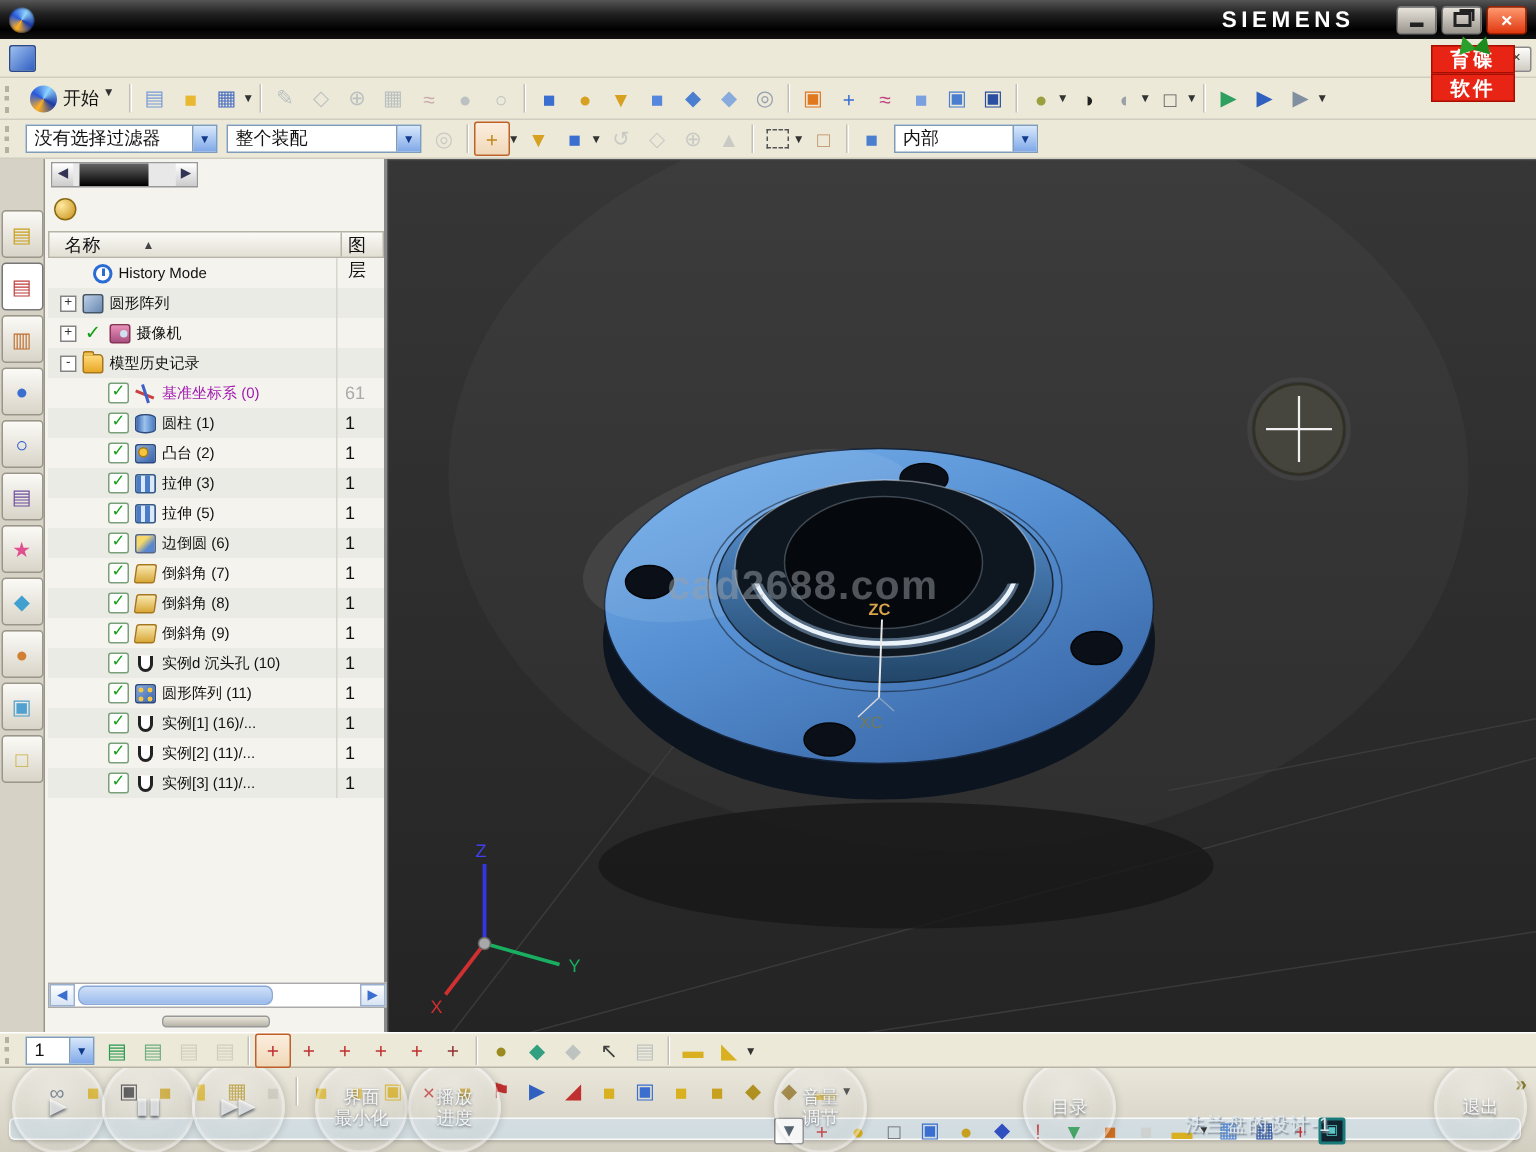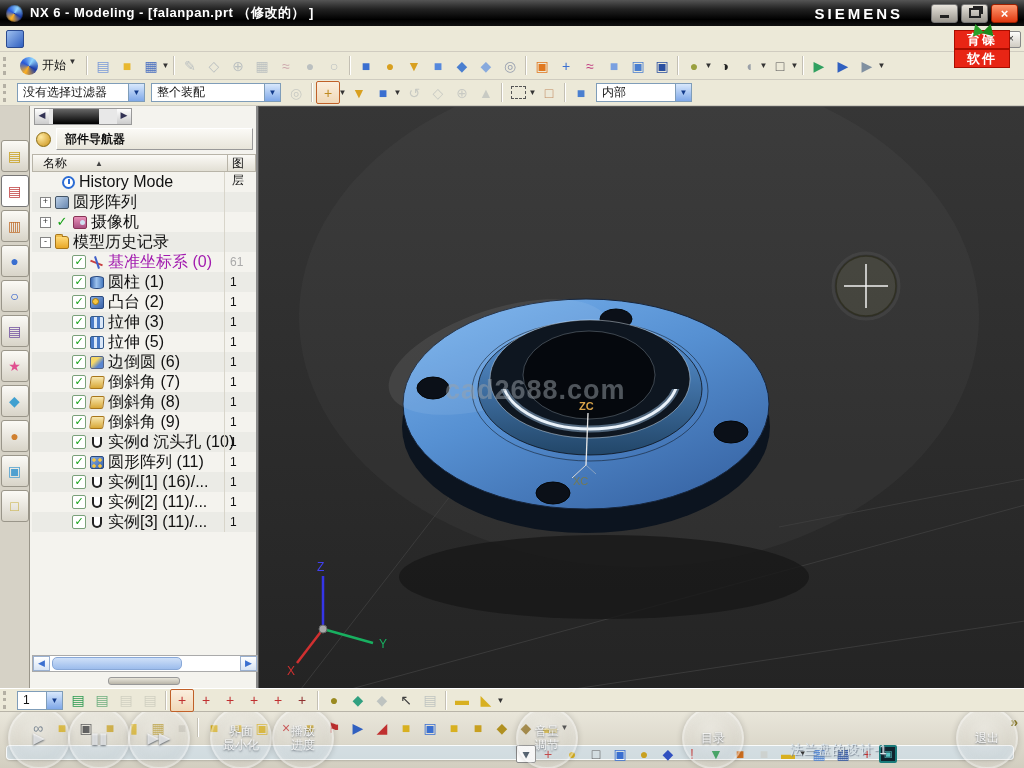--- a/index.html
+++ b/index.html
@@ -81,21 +81,21 @@
     background:linear-gradient(#fbfaf6,#e8e5da);font-weight:bold;font-size:12px;line-height:20px;padding-left:8px}
   .colhead{position:absolute;left:2px;top:48px;width:224px;height:18px;display:flex;align-items:center;
     background:linear-gradient(#fbfaf6,#e2dfd4);border:1px solid #b8b4a8;box-sizing:border-box;font-size:12px}
   .colhead .cname{padding-left:10px}
   .colhead .sort{font-size:8px;color:#444;margin-left:28px}
   .colhead .clayer{position:absolute;left:194px;border-left:1px solid #b8b4a8;padding-left:4px;height:100%;line-height:17px}
   .tree{position:absolute;left:2px;top:66px;width:224px}
   .tree::after{content:"";position:absolute;left:192px;top:0;bottom:0;width:1px;background:#d8d5ca}
   .trow{height:20px;display:flex;align-items:center;position:relative;white-space:nowrap;overflow:hidden}
   .trow.alt{background:#ebebe6}
-  .trow .lbl{font-size:16px;margin-left:2px}
+  .trow .lbl{font-size:10px;margin-left:2px}
   .trow .lbl.dim{color:#a21caf}
   .trow .lay{position:absolute;left:198px;font-size:12px}
   .trow .lay.dim{color:#aaa}
   .exp{width:9px;height:9px;border:1px solid #848484;background:#fff;font-size:9px;line-height:7px;
     text-align:center;color:#333;margin-right:4px;flex:none}
   .chk{width:12px;height:12px;background:#fff;border:1px solid #7aa07a;border-radius:2px;color:#12a012;
     font-size:11px;font-weight:bold;line-height:11px;text-align:center;margin-right:4px;flex:none}
   .chk.plain{border-color:transparent;background:transparent;font-size:13px}
   .ti{width:14px;height:13px;display:inline-block;margin:0 2px 0 0;flex:none;border-radius:2px;box-sizing:border-box}
   .ti-clock{border-radius:50%;border:2px solid #2b6cd4;background:#fff;width:13px;height:13px;position:relative}
@@ -149,21 +149,20 @@
     border:2px solid rgba(255,255,255,.38);box-shadow:0 0 6px rgba(0,0,0,.18), inset 0 0 8px rgba(255,255,255,.25);
     display:flex;flex-direction:column;align-items:center;justify-content:center;color:rgba(255,255,255,.88);
     font-size:12px;line-height:14px;text-shadow:0 1px 2px rgba(60,70,80,.8)}
   .pcir .pg{font-size:15px;color:rgba(255,255,255,.75)}
 </style>
 </head>
 <body>
 
 <div class="titlebar">
   <span class="nxlogo"></span>
-  <span class="titletext">NX 6 - Modeling - [falanpan.prt （修改的） ]</span>
   <span class="brand">SIEMENS</span>
   <span class="winbtns">
     <span class="wbtn min"></span>
     <span class="wbtn rest"></span>
     <span class="wbtn close">×</span>
   </span>
 </div>
 
 <div class="menubar">
   <span class="docicon"></span>
@@ -387,21 +386,20 @@
   <div class="navpanel">
     <div class="navslider">
       <span class="nsbtn">◀</span>
       <span class="nstrack">
           <span class="nsthumb"></span>
         </span>
       <span class="nsbtn">▶</span>
     </div>
     <div class="navhead">
       <span class="nh-icon"></span>
-      <div class="nh-btn">部件导航器</div>
     </div>
     <div class="colhead">
       <span class="cname">名称</span>
       <span class="sort">▲</span>
       <span class="clayer">图层</span>
     </div>
     <div class="tree" id="tree">
         <div class="trow" style="padding-left: 30px;">
           <span class="ti ti-clock"></span>
           <span class="lbl">History Mode</span>

